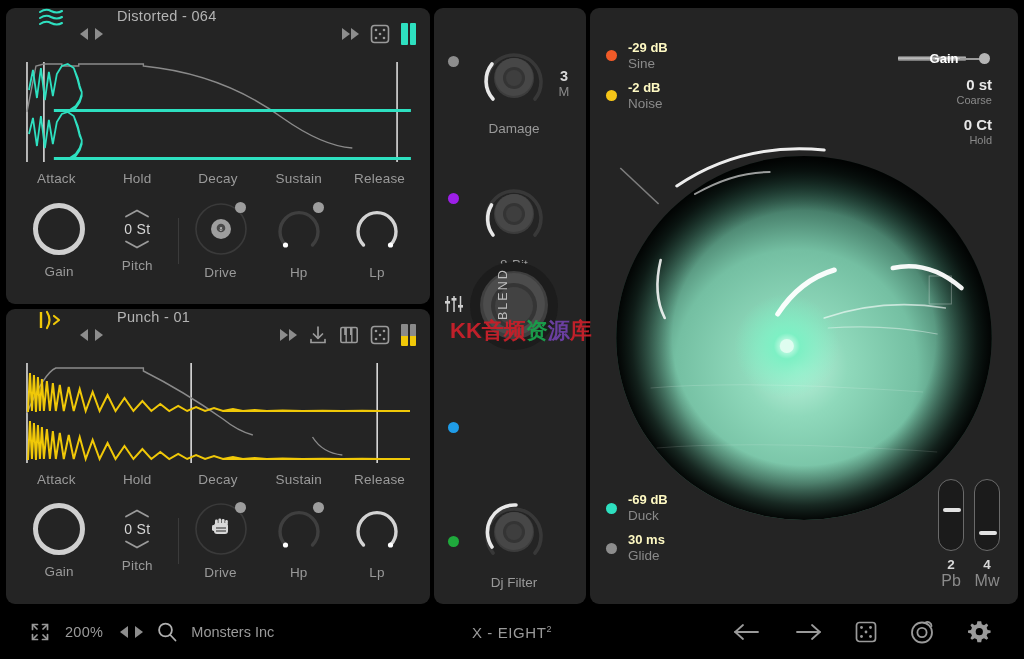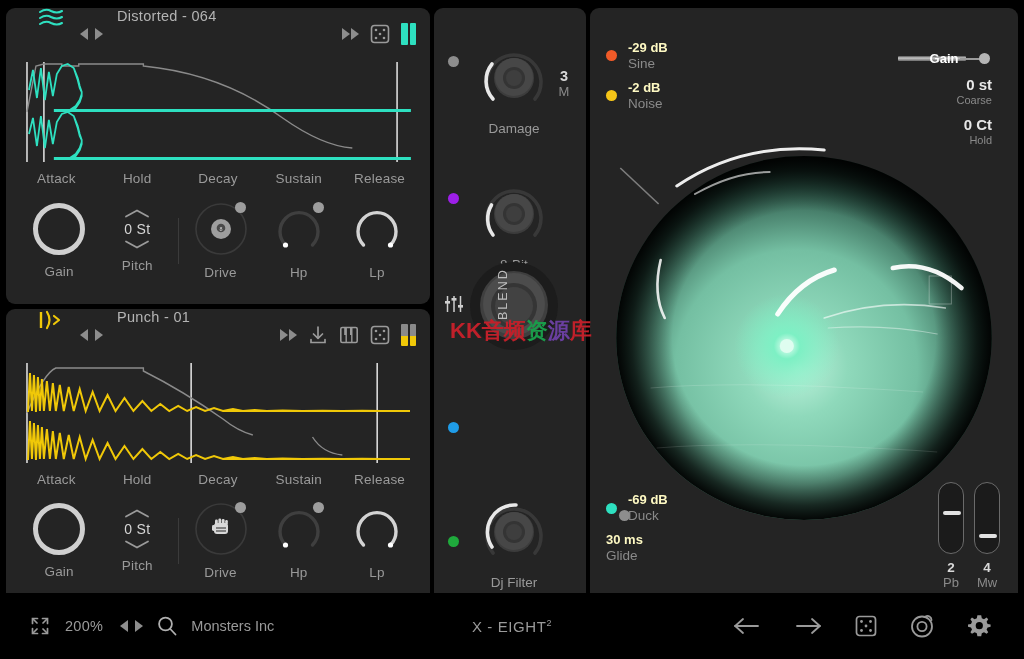--- a/index.html
+++ b/index.html
@@ -146,26 +146,26 @@
 
   
   .vsliders { position: absolute; right: 18px; bottom: 14px; display: flex; gap: 10px; }
   .vs { display: flex; flex-direction: column; align-items: center; }
   .vs-track {
     width: 26px; height: 72px; border-radius: 13px;
     border: 1.5px solid #6a6a6a; position: relative; background: #1b1b1b;
   }
   .vs-h { position: absolute; left: 4px; width: 18px; height: 3.5px; background: #e2e2e2; border-radius: 2px; }
   .vs-n { color: #d8d8d8; font-size: 13.5px; font-weight: bold; margin-top: 6px; }
-  .vs-l { color: #8a8a8a; font-size: 13px; }
+  .vs-l { color: #8a8a8a; font-size: 16px; }
 
   
   .bottombar {
     position: absolute; left: 0; bottom: 0;
-    width: 1024px; height: 66px;
+    width: 1024px; height: 54px;
     background: #000;
     display: flex; align-items: center;
   }
   .bb-left { display: flex; align-items: center; gap: 13px; padding-left: 28px; }
   .bb-zoom { color: #9a9a9a; font-size: 14.5px; letter-spacing: .3px; }
   .bb-browse { color: #9a9a9a; font-size: 14.5px; }
   .bb-center {
     position: absolute; left: 0; width: 100%; text-align: center;
     color: #9a9a9a; font-size: 15px; letter-spacing: .6px; pointer-events: none;
   }
@@ -575,21 +575,21 @@
           <span class="tl">Hold</span>
         </div>
 
         <div class="readout" style="left:16px; bottom:80px;">
           <span class="rdot" style="background:#2ee0c0"></span>
           <span class="rtxt">
             <span class="rv">-69 dB</span>
             <span class="rl">Duck</span>
           </span>
         </div>
-        <div class="readout" style="left:16px; bottom:40px;flex-direction:column;">
+        <div class="readout" style="left:16px; bottom:40px;">
           <span class="rdot" style="background:#8d8d8d"></span>
           <span class="rtxt">
             <span class="rv">30 ms</span>
             <span class="rl">Glide</span>
           </span>
         </div>
 
         <div class="vsliders">
           <div class="vs">
             <div class="vs-track">

